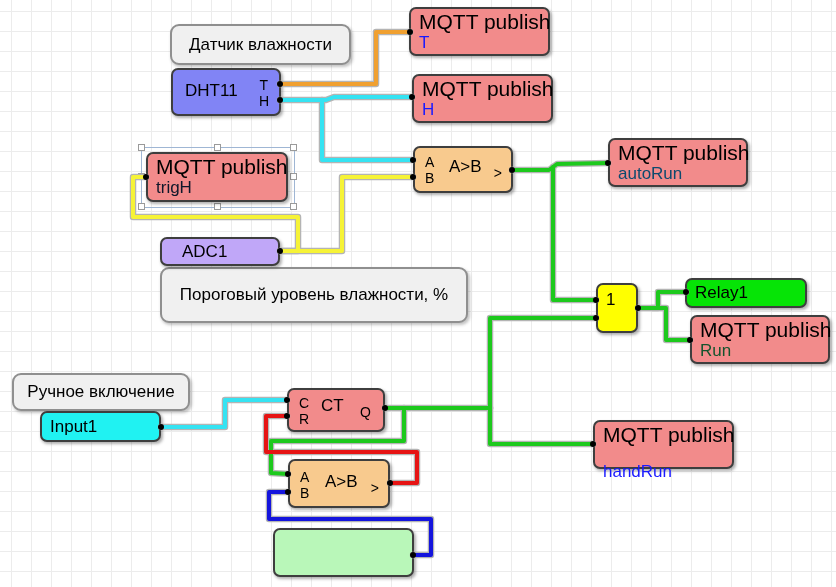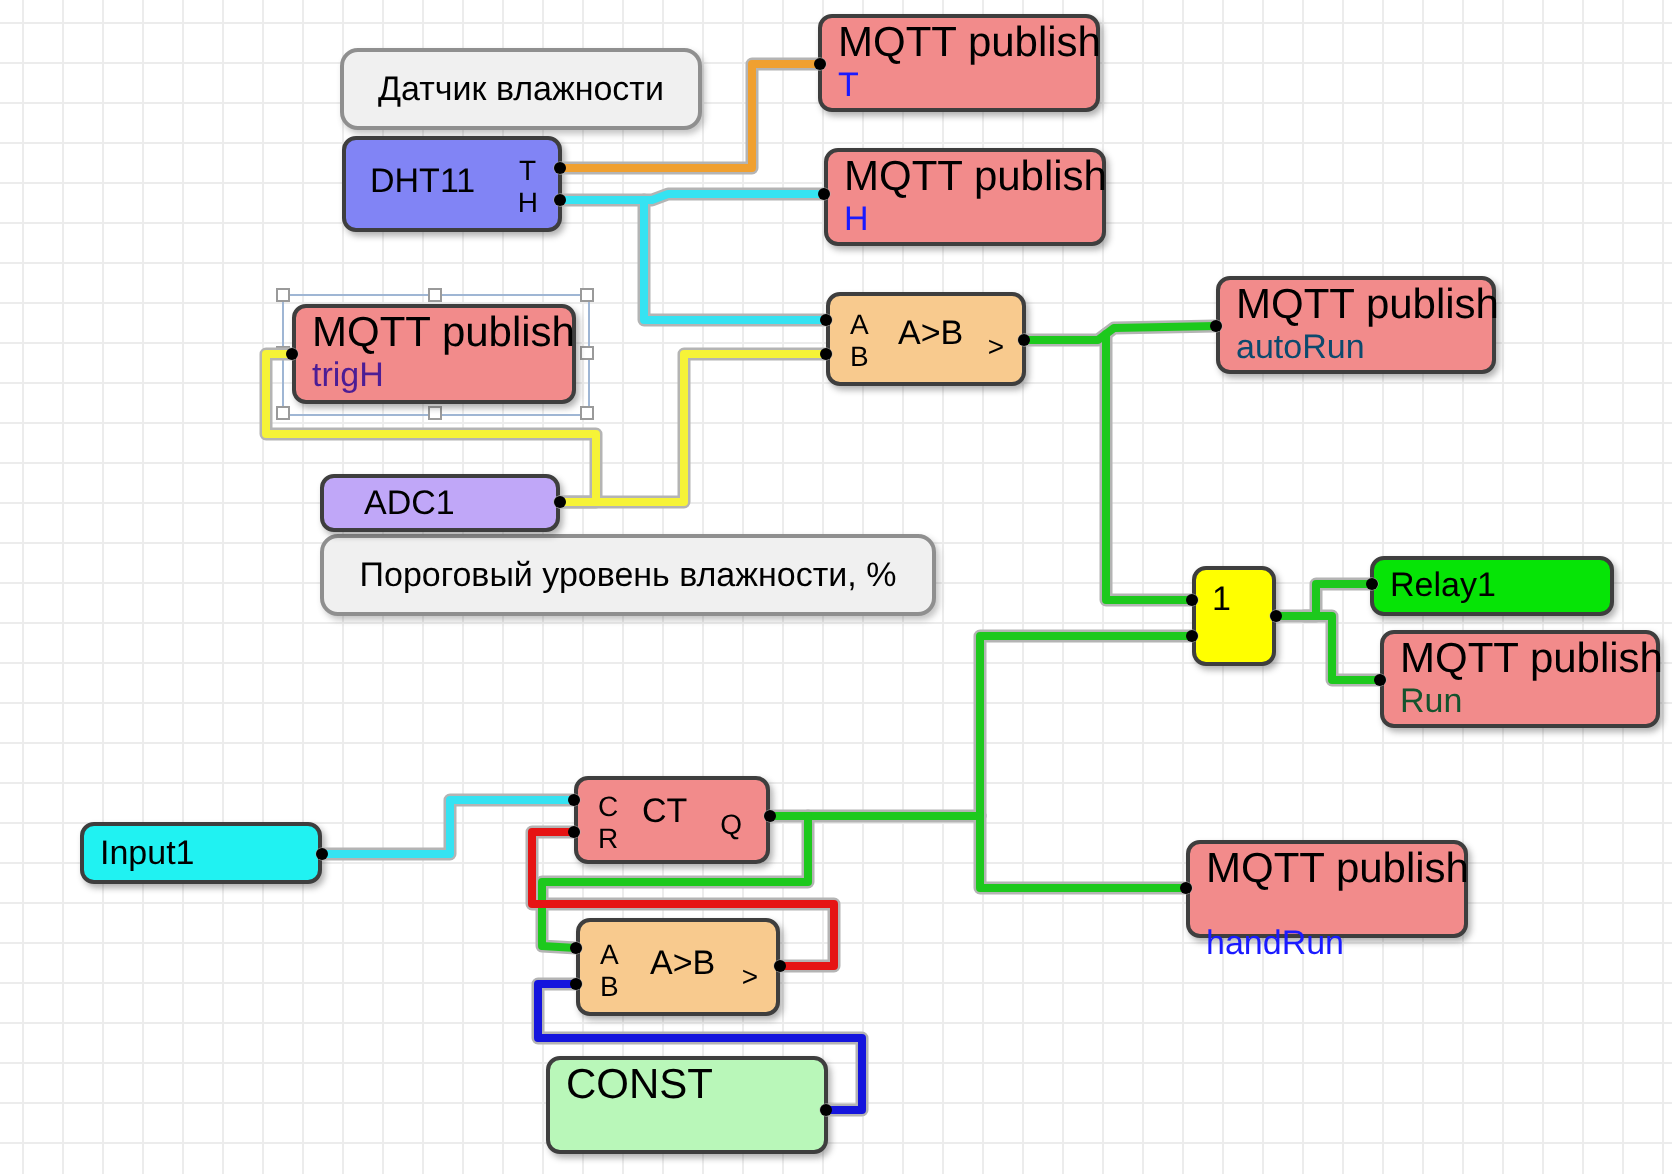--- a/index.html
+++ b/index.html
@@ -27,22 +27,25 @@
   .handle{position:absolute;width:7px;height:7px;background:#fff;border:1px solid #9a9a9a;box-sizing:border-box;}
 </style>
 </head>
 <body>
 
 <div id="canvas">
 
   <div class="labelbox" style="left:170px;top:24px;width:181px;height:41px">
     <span>Датчик влажности</span>
   </div>
-  <div class="labelbox" style="left:160px;top:267px;width:308px;height:41px">
+  <div class="labelbox" style="left:160px;top:267px;width:308px;height:56px">
     <span>Пороговый уровень влажности, %</span>
+  </div>
+  <div class="labelbox" style="left:12px;top:373px;width:178px;height:38px">
+    <span>Ручное включение</span>
   </div>
 
   <div class="block" style="left: 171px; top: 68px; width: 110px; height: 48px; background: rgb(129, 132, 245);">
     <span class="abs big" style="left:12px;top:11px">DHT11</span>
     <span class="port-label" style="right:11px;top:8px">T</span>
     <span class="port-label" style="right:10px;top:24px">H</span>
   </div>
 
   <div class="block" style="left: 409px; top: 7px; width: 141px; height: 49px; background: rgb(242, 139, 139);">
     <div class="b-title">MQTT publish</div>
@@ -59,21 +62,21 @@
   <div class="handle" style="left:214px;top:144px"></div>
   <div class="handle" style="left:290px;top:144px"></div>
   <div class="handle" style="left:138px;top:173px"></div>
   <div class="handle" style="left:290px;top:173px"></div>
   <div class="handle" style="left:138px;top:203px"></div>
   <div class="handle" style="left:214px;top:203px"></div>
   <div class="handle" style="left:290px;top:203px"></div>
 
   <div class="block" style="left: 146px; top: 152px; width: 142px; height: 50px; background: rgb(242, 139, 139);">
     <div class="b-title">MQTT publish</div>
-    <div class="b-topic" style="color: #4c1d95;">trigH</div>
+    <div class="b-topic" style="color: #0f172a;">trigH</div>
   </div>
 
   <div class="block one-line" style="left: 160px; top: 237px; width: 120px; height: 29px; background: rgb(192, 167, 248); padding-left: 20px;">
     <span>ADC1</span>
   </div>
 
   <div class="block" style="left: 413px; top: 146px; width: 100px; height: 47px; background: rgb(248, 202, 142);">
     <span class="port-label" style="left:10px;top:7px">A</span>
     <span class="port-label" style="left:10px;top:23px">B</span>
     <span class="abs big" style="left:34px;top:9px">A&gt;B</span>
@@ -110,21 +113,20 @@
   </div>
 
   <div class="block" style="left: 288px; top: 459px; width: 102px; height: 49px; background: rgb(248, 202, 142);">
     <span class="port-label" style="left:10px;top:9px">A</span>
     <span class="port-label" style="left:10px;top:25px">B</span>
     <span class="abs big" style="left:35px;top:11px">A&gt;B</span>
     <span class="port-label" style="right:9px;top:20px">&gt;</span>
   </div>
 
   <div class="block" style="left: 273px; top: 528px; width: 141px; height: 49px; background: rgb(185, 247, 185);">
-    <div class="b-title">CONST</div>
   </div>
 
   <div class="block" style="left: 593px; top: 420px; width: 141px; height: 49px; background: rgb(242, 139, 139);">
     <div class="b-title">MQTT publish</div>
     <div class="b-topic" style="color: rgb(26, 26, 255); margin-top: 16px;">handRun</div>
   </div>
 
   <svg id="wires" width="836" height="587">
     <g>
         <polyline points="280,84 376,84 376,32 410,32" stroke="#b4b4b4" stroke-width="6.5"></polyline>

